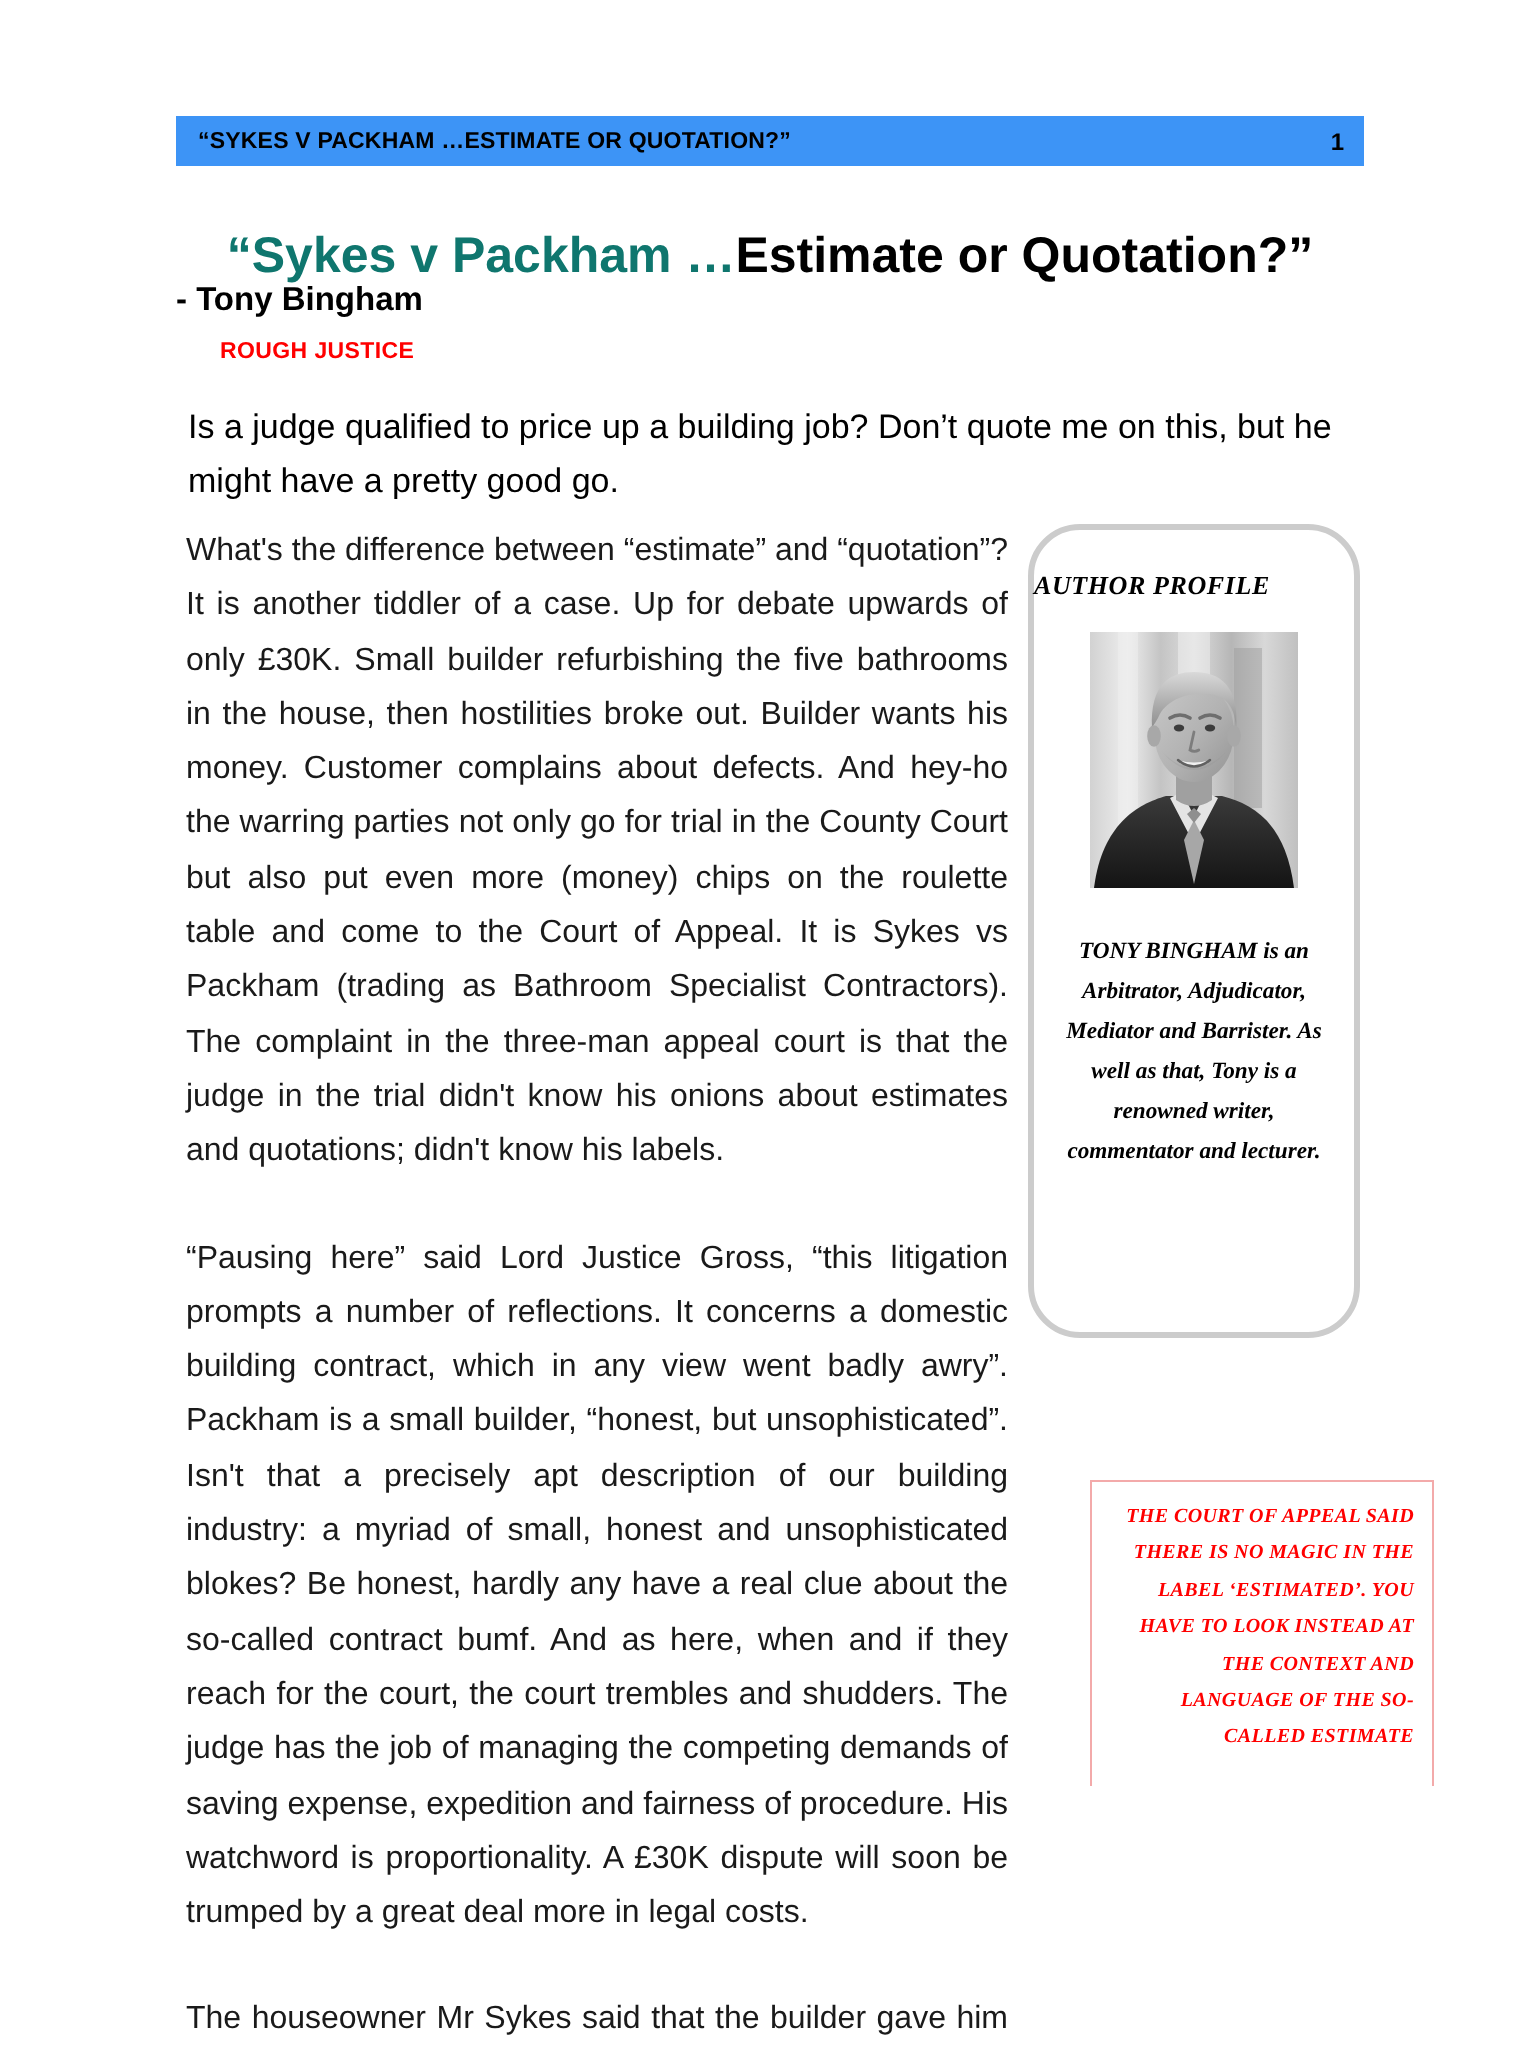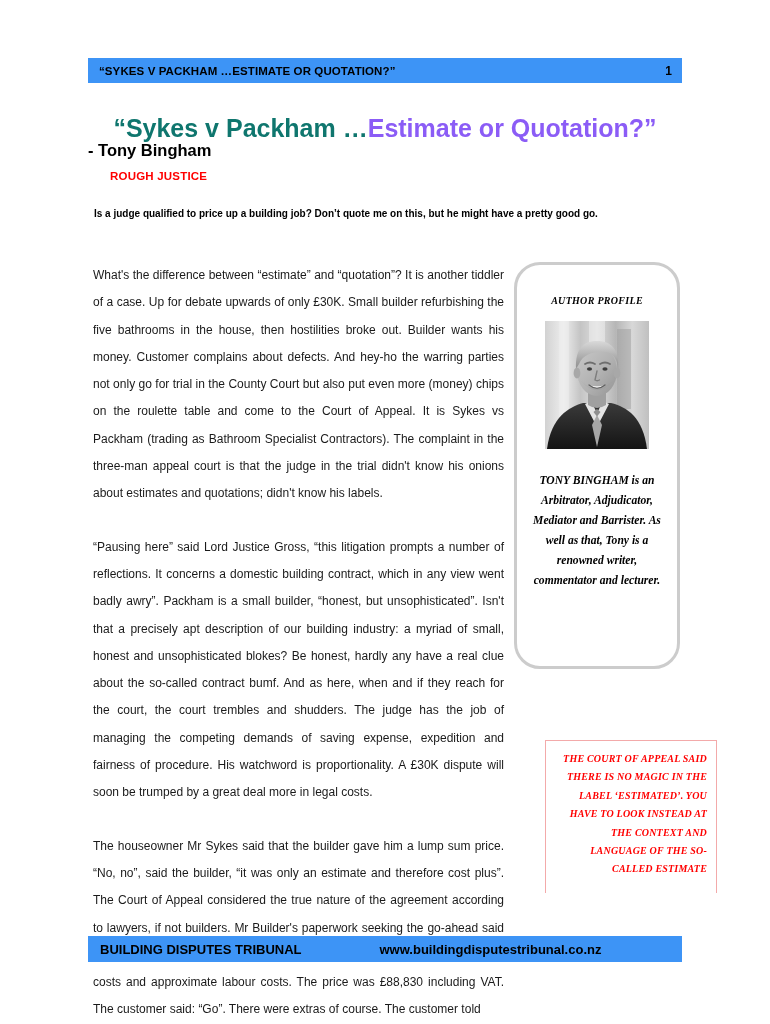--- a/index.html
+++ b/index.html
@@ -55,21 +55,21 @@
     left: 88px;
     top: 96px;
     width: 594px;
     text-align: center;
     font-size: 25px;
     font-weight: bold;
     line-height: 1.2;
     white-space: nowrap;
   }
   .title-blue { color: #0f766e; }
-  .title-red  { color: #8b5cf6; }
+  .title-red  { color: #000000; }
 
   
   .byline {
     position: absolute;
     left: 88px;
     top: 141px;
     width: 592px;
     font-size: 16.5px;
     font-weight: bold;
     color: #000000;
@@ -85,62 +85,61 @@
     color: #ff0000;
     letter-spacing: 0.2px;
   }
 
   
   .standfirst {
     position: absolute;
     left: 94px;
     top: 200px;
     width: 587px;
-    font-size: 10px;
-    font-weight: bold;
+    font-size: 17px;
+    font-weight: normal;
     line-height: 27px;
     color: #000000;
     text-align: left;
   }
 
   
   .body-col {
     position: absolute;
     left: 93px;
     top: 262px;
     width: 411px;
   }
   .body-col p {
     margin: 0 0 26px 0;
-    font-size: 12px;
+    font-size: 16px;
     line-height: 27.3px;
     text-align: justify;
     color: #1a1a1a;
   }
   .body-col p:last-child { margin-bottom: 0; }
 
   
   .profile-card {
     position: absolute;
     left: 514px;
     top: 262px;
     width: 166px;
     height: 407px;
     border: 3px solid #cccccc;
     border-radius: 26px;
     box-sizing: border-box;
     background: #ffffff;
   }
   .profile-heading {
-    margin-top: 30px;
-    text-align: center;
+    margin-top: 20px;
     font-family: "Liberation Serif", serif;
     font-style: italic;
     font-weight: bold;
-    font-size: 10px;
+    font-size: 13px;
     letter-spacing: 0.3px;
     color: #000000;
   }
   .profile-photo-wrap {
     margin: 15px auto 0 auto;
     width: 104px;
     height: 128px;
   }
   .profile-photo {
     width: 104px;
@@ -298,18 +297,14 @@
 
         <path d="M36 60 q16 18 32 0 q-16 16 -32 0 Z" fill="#8e8e8e" opacity="0.25"></path>
       </svg>
     </div>
 
     <div class="profile-bio">TONY BINGHAM is an Arbitrator, Adjudicator, Mediator and Barrister. As well as that, Tony is a renowned writer, commentator and lecturer.</div>
   </aside>
 
   <blockquote class="pull-quote">THE COURT OF APPEAL SAID THERE IS NO MAGIC IN THE LABEL ‘ESTIMATED’. YOU HAVE TO LOOK INSTEAD AT THE CONTEXT AND LANGUAGE OF THE SO-CALLED ESTIMATE</blockquote>
 
-  <div class="footer-band">
-    <span class="footer-left">BUILDING DISPUTES TRIBUNAL</span>
-    <span class="footer-right">www.buildingdisputestribunal.co.nz</span>
-  </div>
 
 </div>
 
 </body></html>

